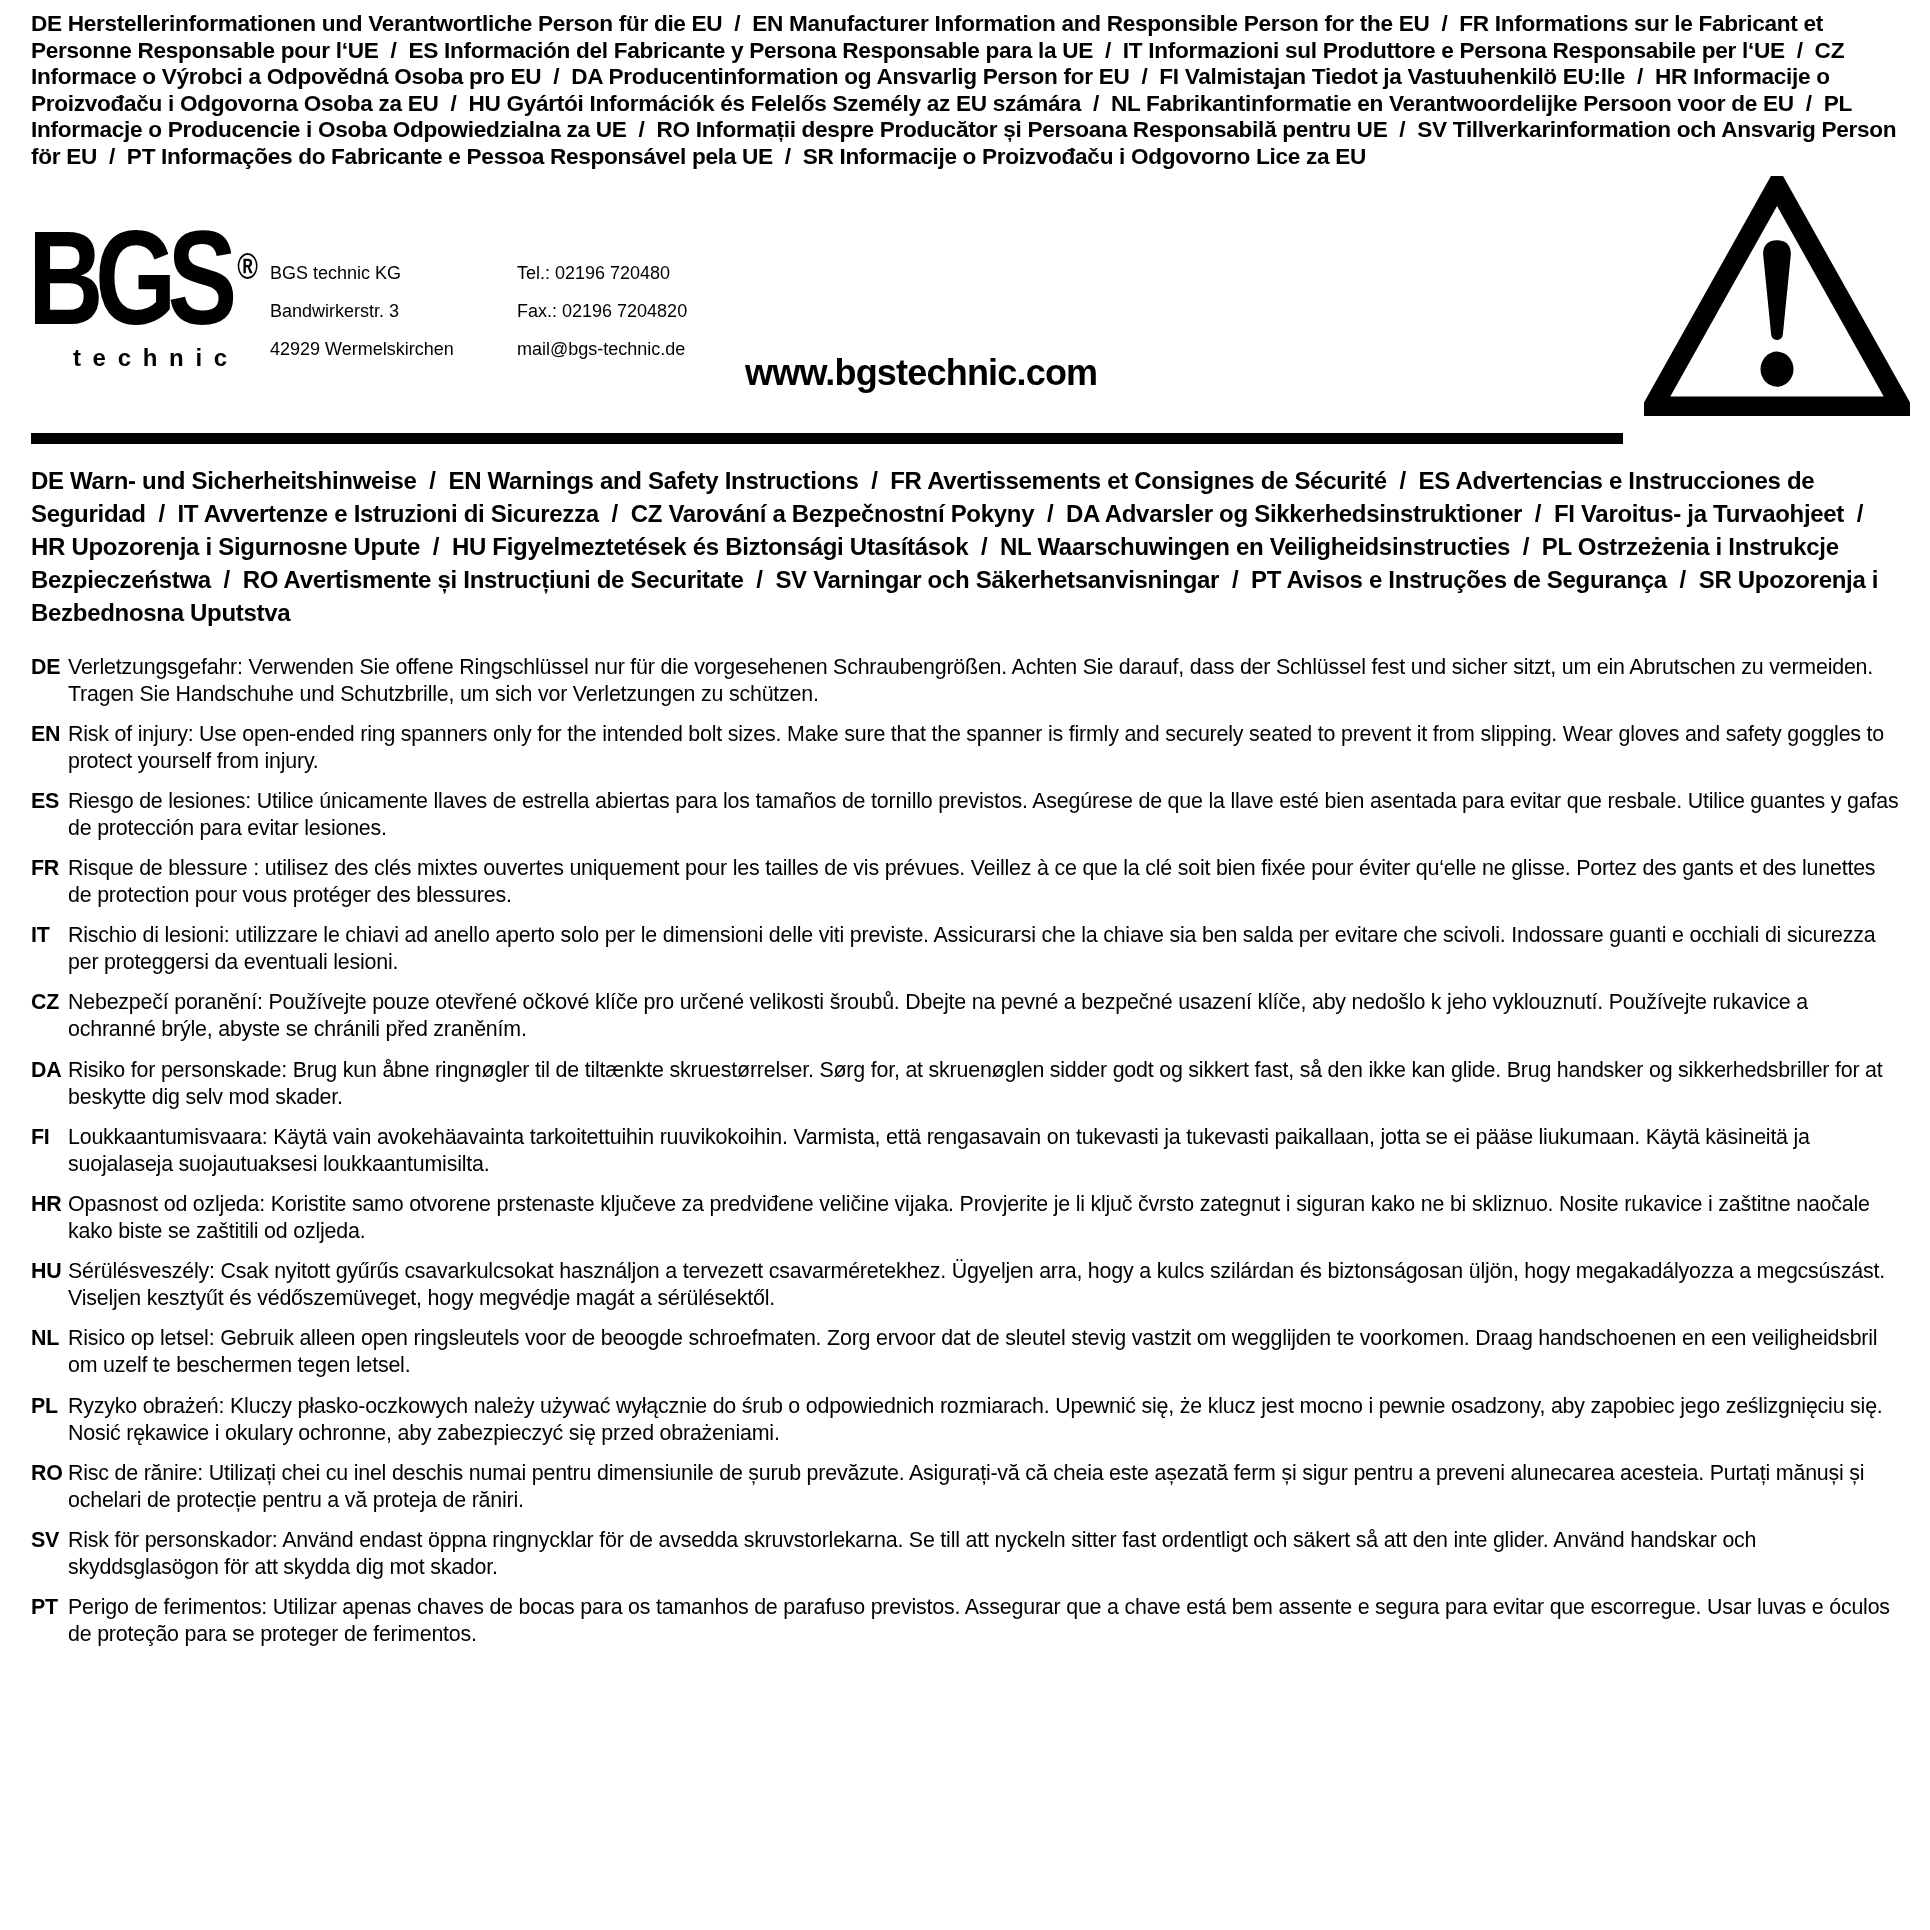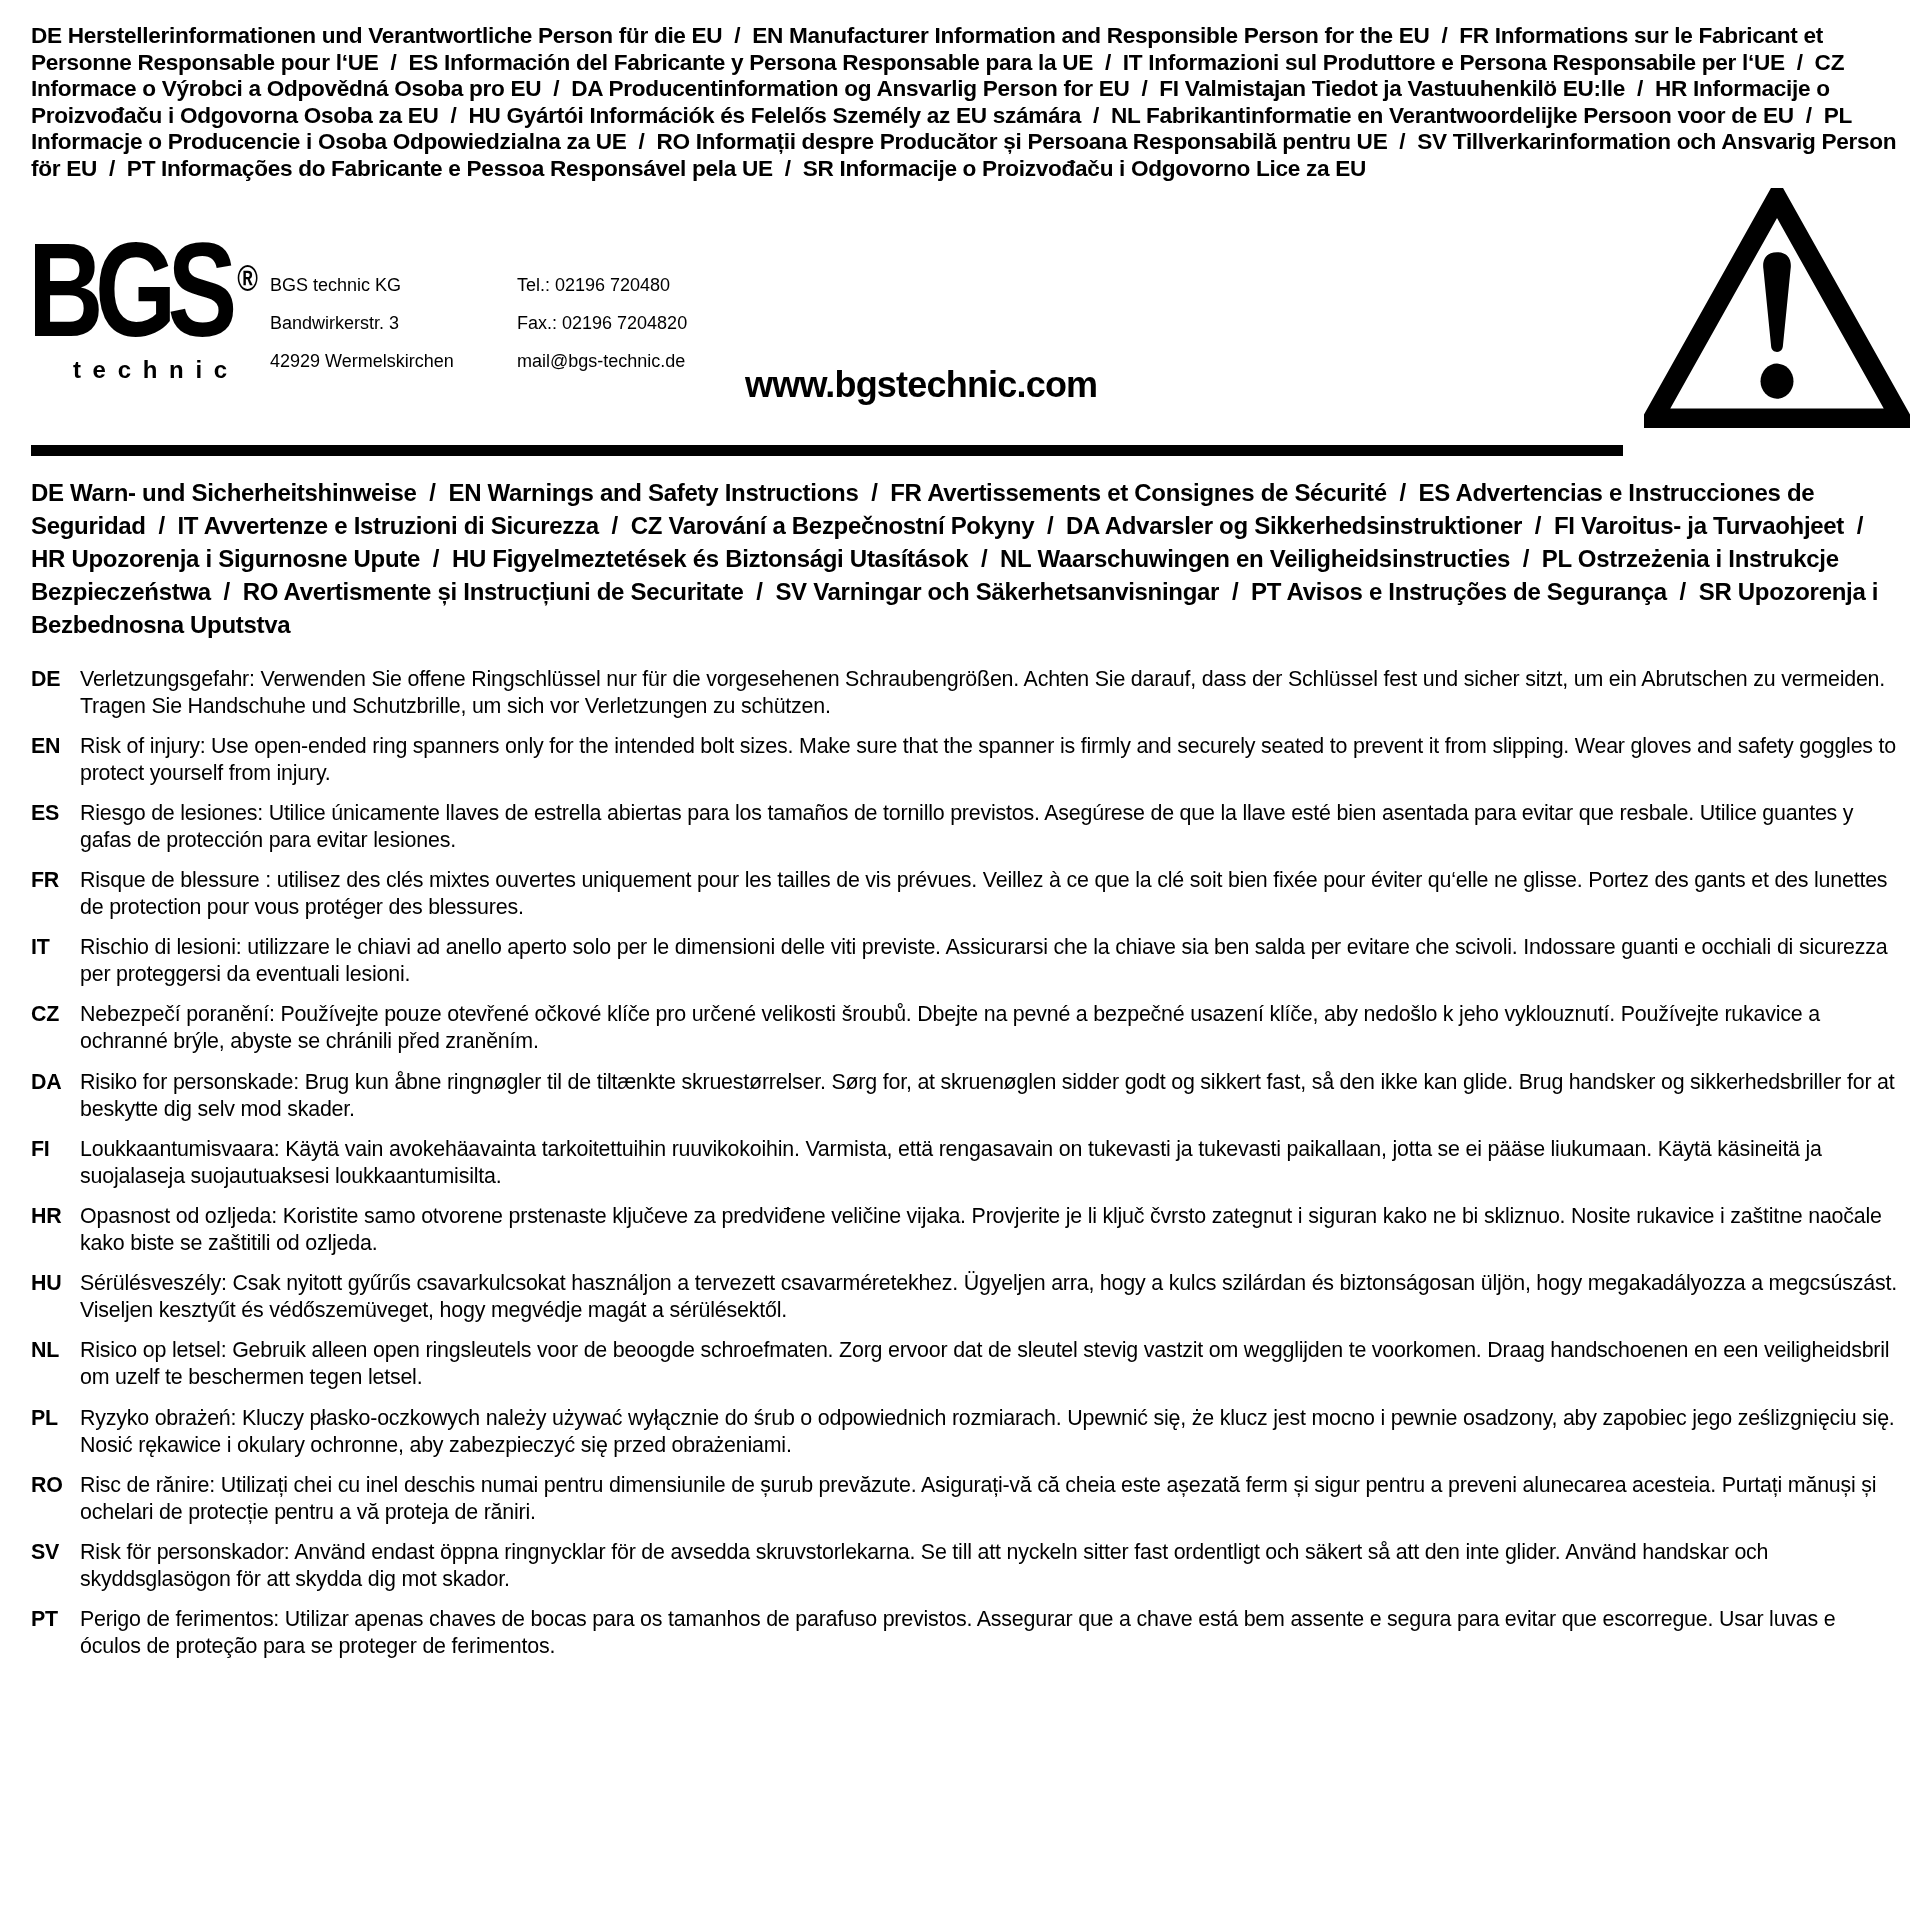--- a/index.html
+++ b/index.html
@@ -1,21 +1,21 @@
 <!DOCTYPE html>
 <html style="font-size:12.5px"><head>
 <meta charset="utf-8">
 <style>
   html,body{margin:0;padding:0;background:#fff;}
   body{
     width:1930px;height:1930px;
     font-family:"Liberation Sans","DejaVu Sans",sans-serif;
     color:#000;overflow:hidden;position:relative;
   }
-  .page{padding:23px 31px 0 31px;box-sizing:border-box;width:1930px;height:1930px;position:relative;}
+  .page{padding:11px 31px 0 31px;box-sizing:border-box;width:1930px;height:1930px;position:relative;}
 
   .h-block{
     font-weight:bold;font-size:22.6px;line-height:26.5px;
     letter-spacing:-0.3px;white-space:pre-wrap;
   }
   .h-block.warnings-head{font-size:24px;line-height:33px;margin-top:20px;}
 
   
   .company-row{position:relative;height:196px;margin-top:54px;}
   .logo{position:absolute;left:-3.1px;top:-7.8px;line-height:1;}
@@ -37,21 +37,21 @@
     font-size:36px;font-weight:bold;letter-spacing:-0.8px;
   }
   .warning-triangle{position:absolute;right:-11px;top:-48px;}
 
   .divider{height:11px;background:#000;width:1592px;margin-top:12.5px;}
 
   
   .warnings-list{margin-top:25px;}
   .warning-row{
     display:grid;grid-template-columns:37px 1fr;
-    column-gap:12px;margin-bottom:13.2px;
+    column-gap:0;margin-bottom:13.2px;
     font-size:21.4px;line-height:27px;letter-spacing:-0.2px;
   }
   .warning-code{font-weight:bold;}
   .warning-text{font-weight:400;}
 </style>
 </head>
 <body>
 
 <div class="page">
 

